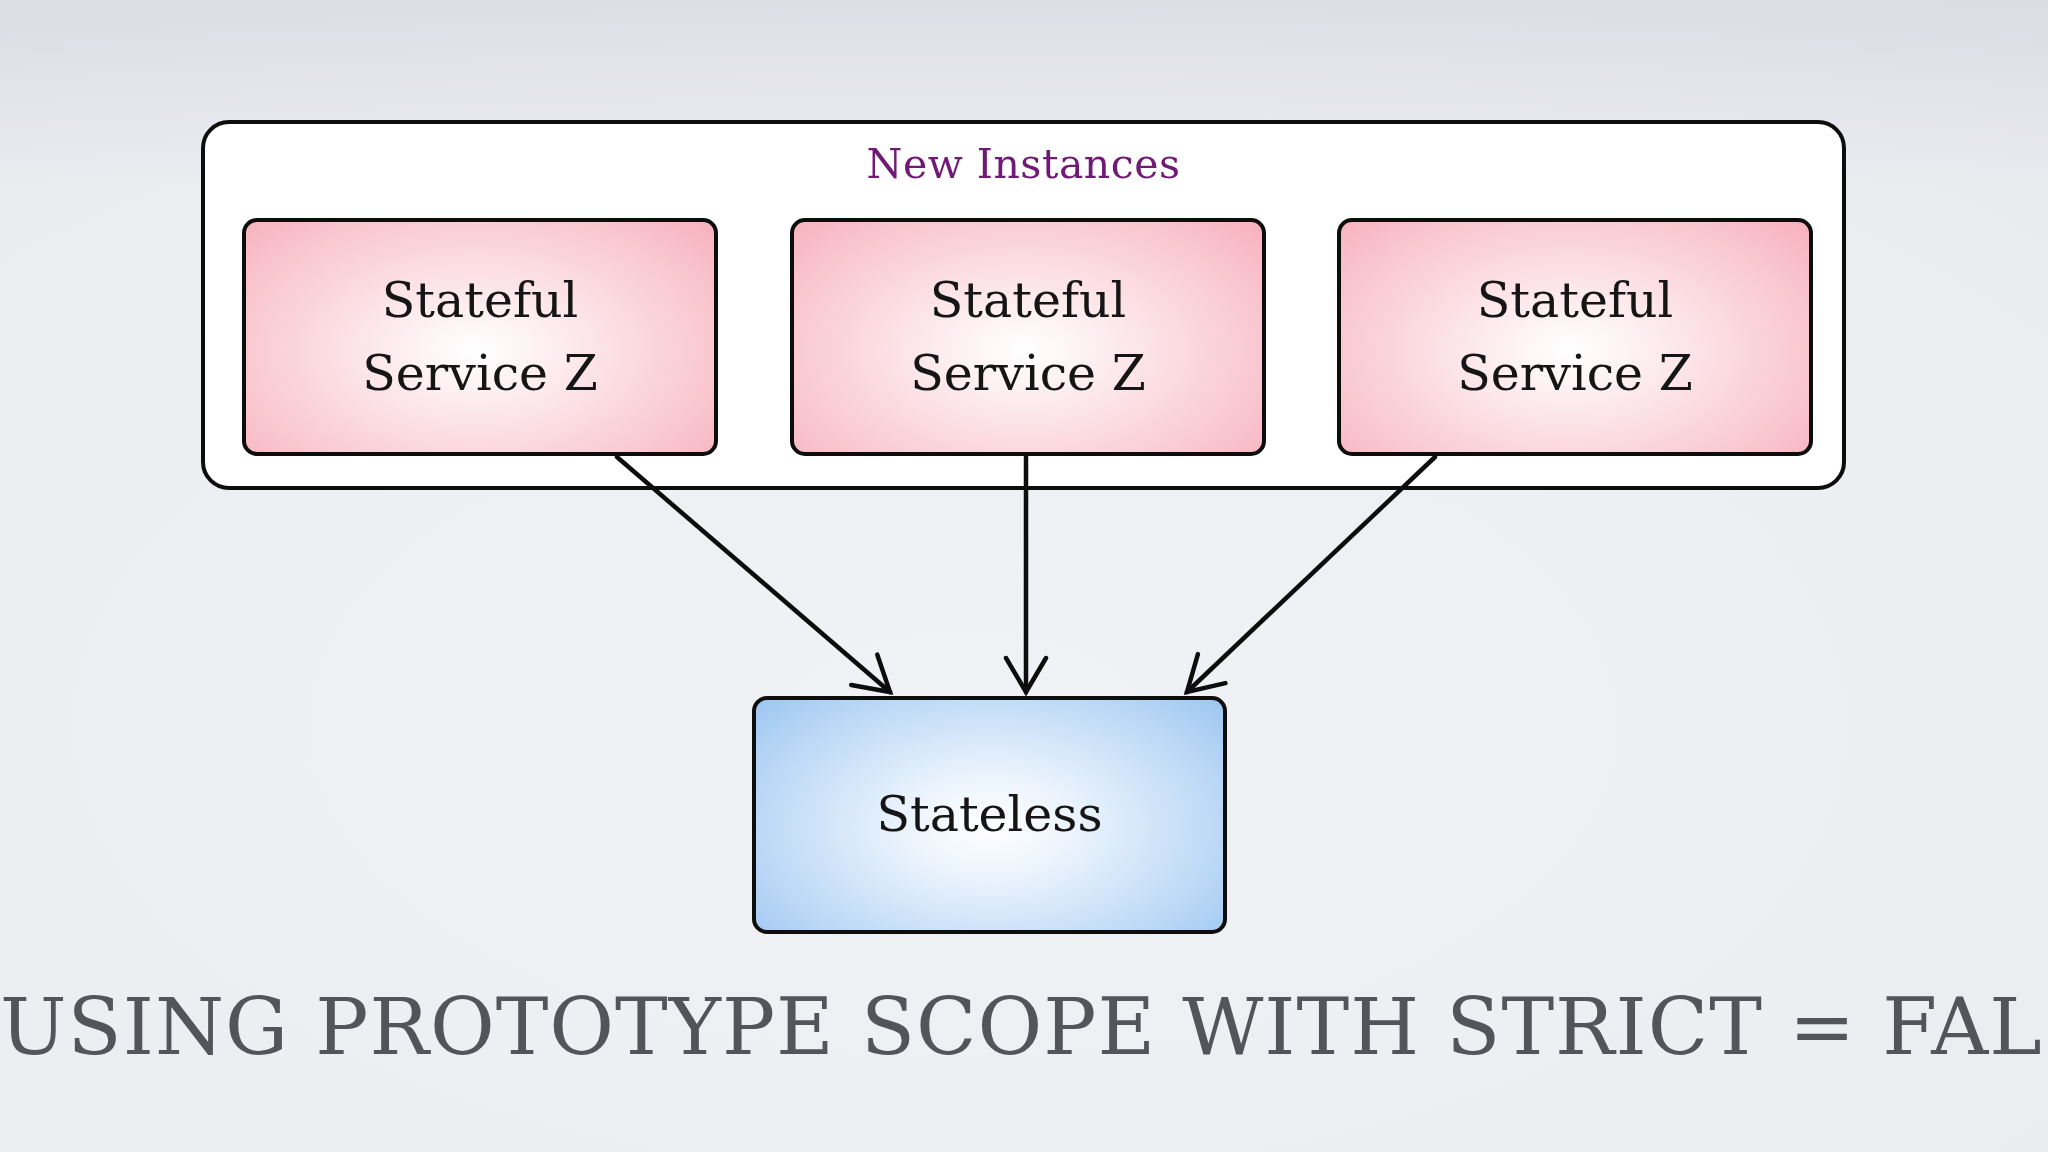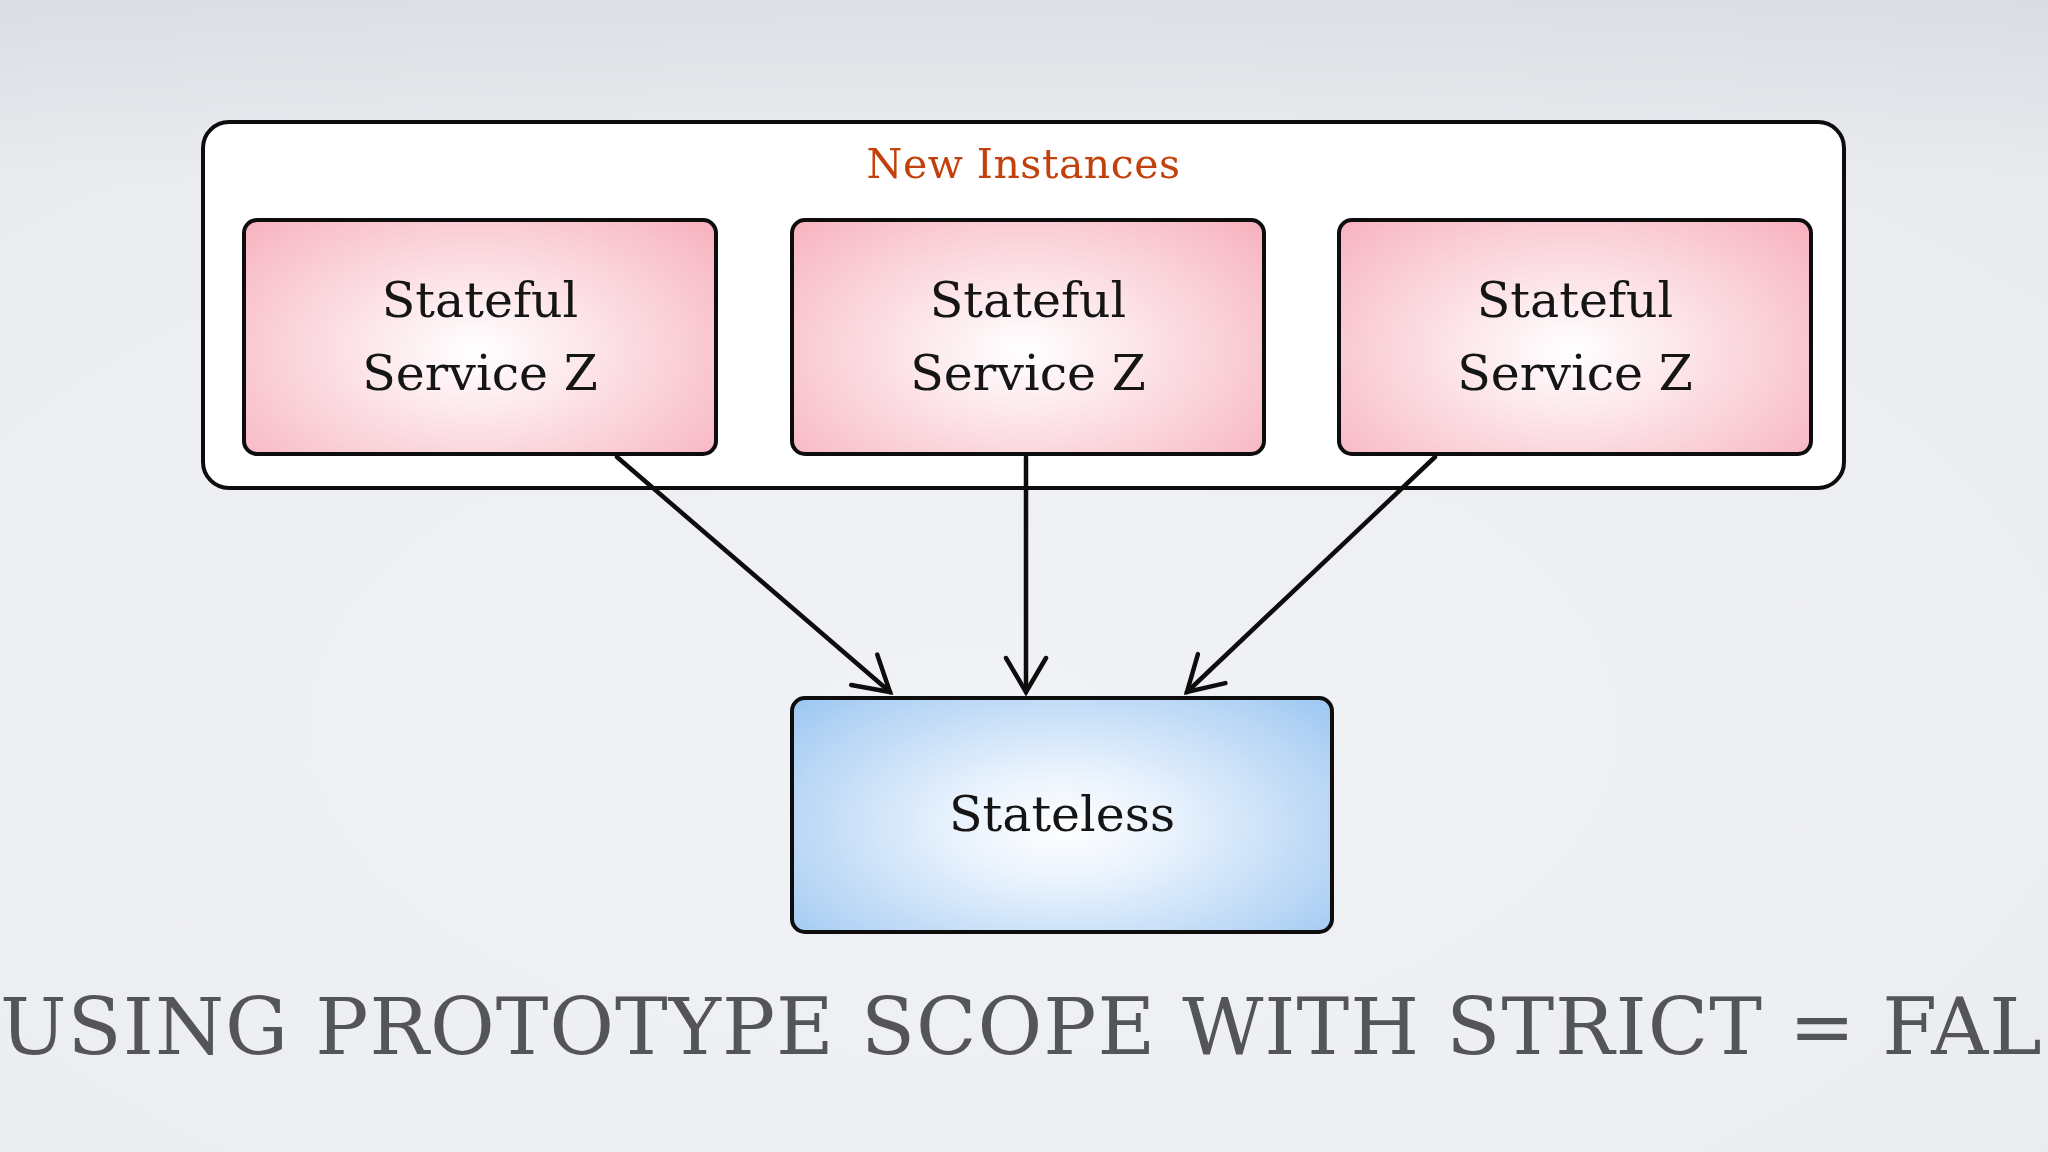--- a/index.html
+++ b/index.html
@@ -28,21 +28,21 @@
     border: 4px solid #0d0d0d;
     border-radius: 28px;
     box-sizing: border-box;
   }
   .group-title {
     position: absolute;
     left: 0; top: 16px;
     width: 100%;
     text-align: center;
     font-size: 41px;
-    color: #c2410c;
+    color: #701a75;
     letter-spacing: 0.5px;
   }
 
   .node {
     position: absolute;
     display: flex;
     flex-direction: column;
     align-items: center;
     justify-content: center;
     text-align: center;
@@ -56,22 +56,22 @@
   .stateful {
     top: 218px;
     width: 476px; height: 238px;
     background: radial-gradient(ellipse 120% 145% at 49% 56%,
       #ffffff 0%, #fdebee 16%, #f9c3cd 45%, #f49fae 70%, #f08b9c 92%, #ee8396 100%);
   }
   .stateful.b1 { left: 242px; }
   .stateful.b2 { left: 790px; }
   .stateful.b3 { left: 1337px; }
   .stateless {
-    left: 790px; top: 696px;
-    width: 544px; height: 238px;
+    left: 752px; top: 696px;
+    width: 475px; height: 238px;
     background: radial-gradient(ellipse 120% 145% at 50% 55%,
       #ffffff 0%, #eaf3fd 16%, #b4d4f5 45%, #7fb6ee 70%, #579fe7 92%, #4c97e4 100%);
   }
 
   .arrows {
     position: absolute;
     left: 0; top: 0;
     width: 2048px; height: 1152px;
     pointer-events: none;
   }

